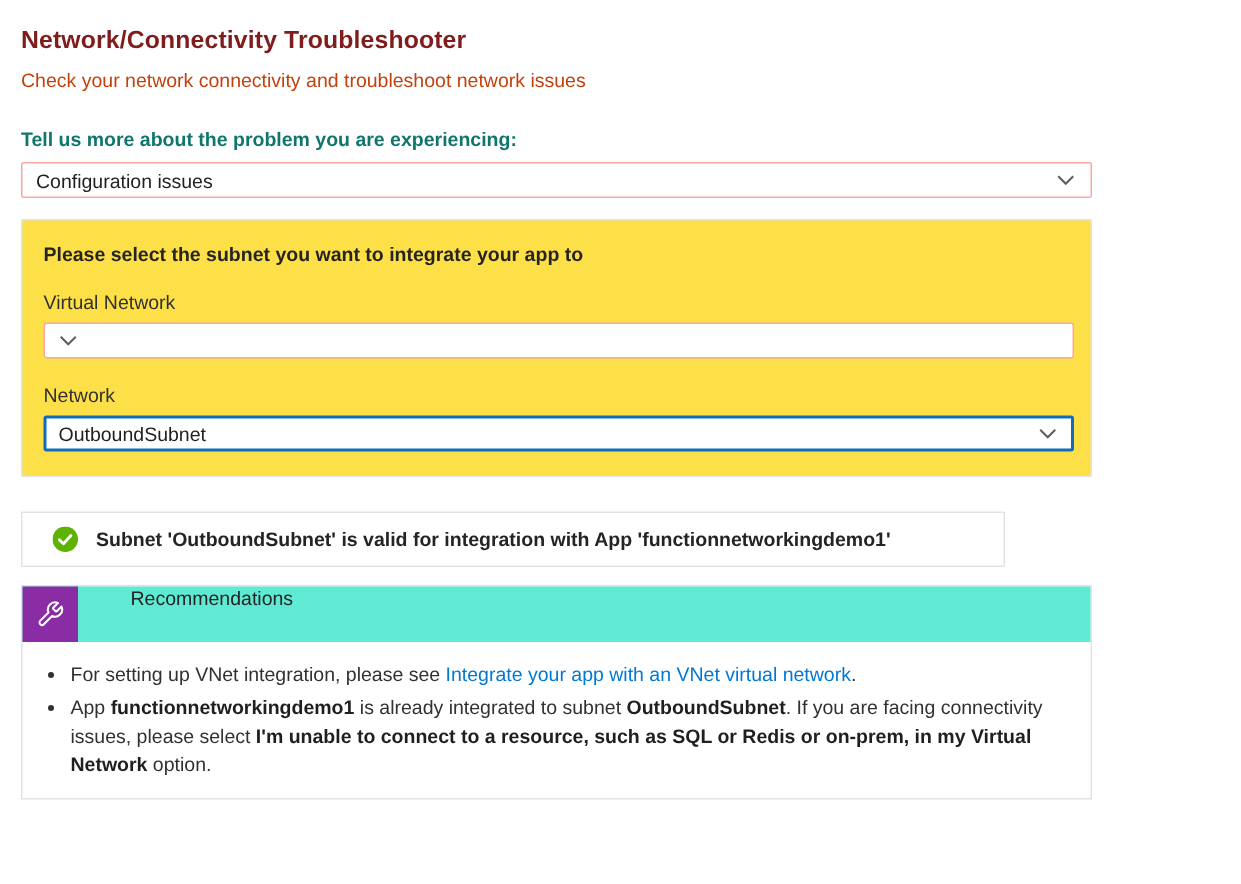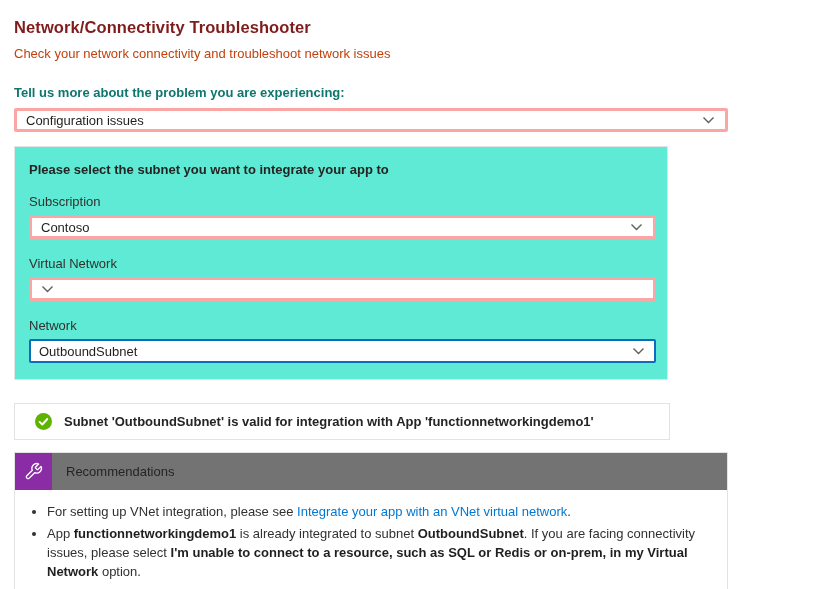--- a/index.html
+++ b/index.html
@@ -19,56 +19,56 @@
   }
   .subtitle {
     font-size: 13px; color: #c2410c; margin-top: 9px;
   }
   .question-label {
     font-size: 13px; font-weight: 700; color: #0f766e;
     margin-top: 24px;
   }
 
   .dropdown {
-    height: 24px; border: 3px solid #fca5a5; border-radius: 2px;
+    height: 24px; border: 1px solid #fca5a5; border-radius: 2px;
     background: #ffffff; display: flex; align-items: center;
     padding: 0 10px 0 9px; font-size: 13px; color: #201f1e;
     cursor: pointer; position: relative;
   }
   .dropdown .dd-value { flex: 1 1 auto; white-space: nowrap; overflow: hidden; }
   .dropdown .chev { flex: 0 0 auto; display: flex; align-items: center; }
   .dropdown.focused { border: 2px solid #0f6cbd; padding: 0 9px 0 8px; }
 
   .dd-main { width: 714px; margin-top: 8px; }
 
   .group-box {
-    width: 654px; margin-top: 14px;
+    width: 714px; margin-top: 14px;
     border: 1px solid #e3e3e3; border-radius: 1px;
     padding: 15px 11px 16px 14px;
-    background: #5eead4;
+    background: #fde047;
   }
   .group-heading { font-size: 13px; font-weight: 700; color: #252423; }
   .field-label { font-size: 13px; color: #323130; margin-top: 17px; }
   .field .dropdown { margin-top: 6px; }
 
   .status-box {
     width: 656px; margin-top: 23px; height: 37px;
     border: 1px solid #e3e3e3; background: #ffffff;
     display: flex; align-items: center; padding-left: 20px;
   }
   .status-box .status-icon { display: flex; align-items: center; margin-right: 12px; }
   .status-text { font-size: 13px; font-weight: 700; color: #252423; }
 
   .reco-box {
     width: 714px; margin-top: 12px;
     border: 1px solid #e3e3e3; background: #ffffff;
   }
   .reco-header {
-    height: 37px; background: #737373;
-    display: flex; align-items: center;
+    height: 37px; background: #5eead4;
+    display: flex;  gap: 21px;
   }
   .reco-icon-tile {
     width: 37px; height: 37px; background: #8a2da5;
     display: flex; align-items: center; justify-content: center;
     flex: 0 0 auto;
   }
   .reco-title { font-size: 13px; color: #252423; margin-left: 14px; }
   .reco-body { padding: 12px 14px 13px 14px; }
   .reco-body ul { margin: 0; padding-left: 18px; }
   .reco-body li {
@@ -94,31 +94,20 @@
     <span class="chev">
       <svg width="13" height="9" viewBox="0 0 13 9">
           <polyline points="1.5,1.5 6.5,6.5 11.5,1.5" fill="none" stroke="#605e5c" stroke-width="1.4"></polyline>
         </svg>
     </span>
   </div>
 
   <div class="group-box">
     <div class="group-heading">Please select the subnet you want to integrate your app to</div>
 
-    <div class="field">
-      <div class="field-label">Subscription</div>
-      <div class="dropdown" role="combobox" aria-expanded="false">
-        <span class="dd-value">Contoso</span>
-        <span class="chev">
-          <svg width="13" height="9" viewBox="0 0 13 9">
-              <polyline points="1.5,1.5 6.5,6.5 11.5,1.5" fill="none" stroke="#605e5c" stroke-width="1.4"></polyline>
-            </svg>
-        </span>
-      </div>
-    </div>
 
     <div class="field">
       <div class="field-label">Virtual Network</div>
       <div class="dropdown" role="combobox" aria-expanded="false">
         <span class="chev">
           <svg width="13" height="9" viewBox="0 0 13 9">
               <polyline points="1.5,1.5 6.5,6.5 11.5,1.5" fill="none" stroke="#605e5c" stroke-width="1.4"></polyline>
             </svg>
         </span>
       </div>

